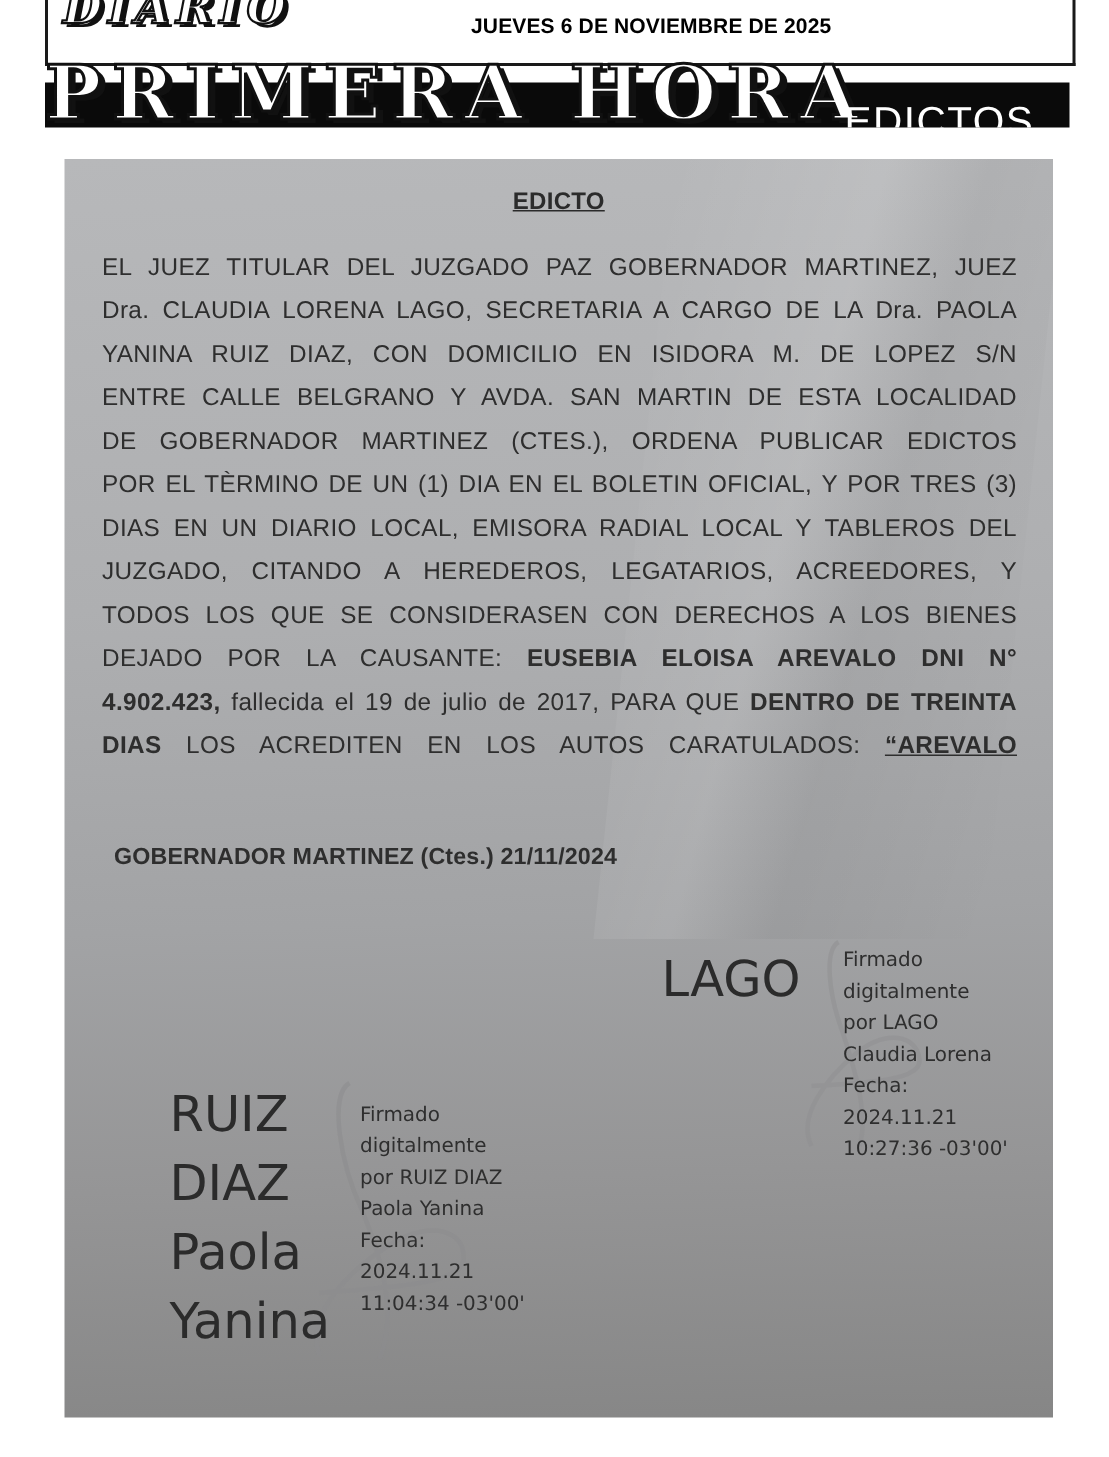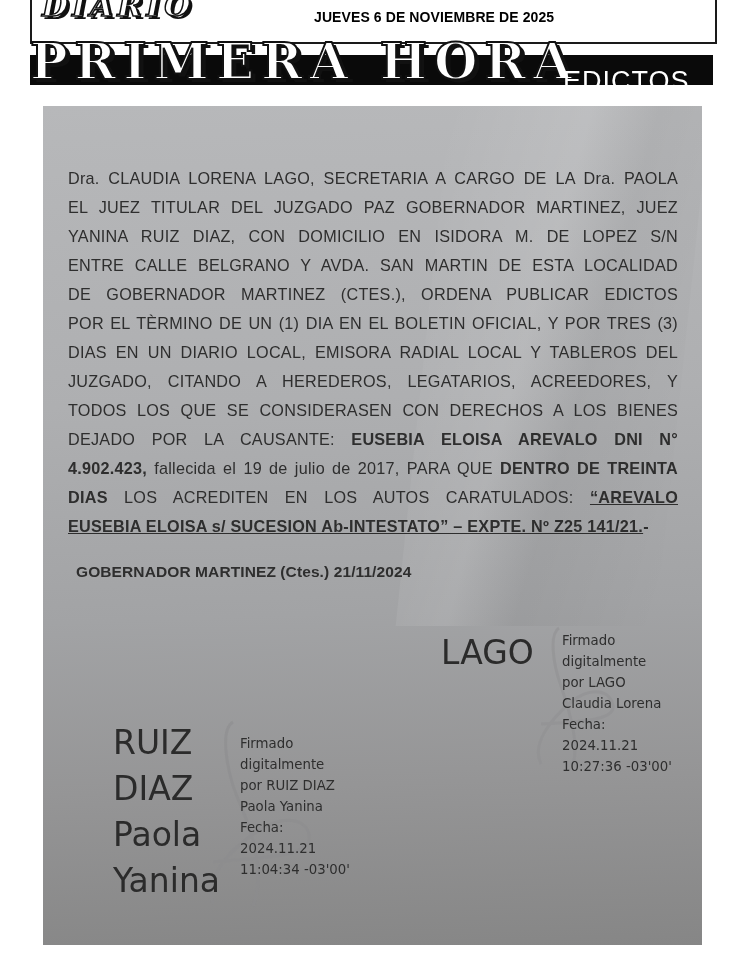--- a/index.html
+++ b/index.html
@@ -49,35 +49,35 @@
 <header class="masthead">
   <div class="mast-box"></div>
   <div class="mast-band"></div>
   <div class="diario">DIARIO</div>
   <div class="primera">PRIMERA HORA</div>
   <div class="mast-date">JUEVES 6 DE NOVIEMBRE DE 2025</div>
   <div class="mast-section">EDICTOS</div>
 </header>
 
 <main class="doc">
+  <div class="doc-title">EDICTO</div>
 
   <div class="doc-body">
+    <span class="line">EL JUEZ TITULAR DEL JUZGADO PAZ GOBERNADOR MARTINEZ, JUEZ</span>
     <span class="line">Dra. CLAUDIA LORENA LAGO, SECRETARIA A CARGO DE LA Dra. PAOLA</span>
-    <span class="line">EL JUEZ TITULAR DEL JUZGADO PAZ GOBERNADOR MARTINEZ, JUEZ</span>
     <span class="line">YANINA RUIZ DIAZ, CON DOMICILIO EN ISIDORA M. DE LOPEZ S/N</span>
     <span class="line">ENTRE CALLE BELGRANO Y AVDA. SAN MARTIN DE ESTA LOCALIDAD</span>
     <span class="line">DE GOBERNADOR MARTINEZ (CTES.), ORDENA PUBLICAR EDICTOS</span>
     <span class="line">POR EL TÈRMINO DE UN (1) DIA EN EL BOLETIN OFICIAL, Y POR TRES (3)</span>
     <span class="line">DIAS EN UN DIARIO LOCAL, EMISORA RADIAL LOCAL Y TABLEROS DEL</span>
     <span class="line">JUZGADO, CITANDO A HEREDEROS, LEGATARIOS, ACREEDORES,  Y</span>
     <span class="line">TODOS LOS QUE SE CONSIDERASEN CON DERECHOS A LOS BIENES</span>
     <span class="line"><span>DEJADO POR LA CAUSANTE: </span><span class="b">EUSEBIA ELOISA AREVALO DNI N°</span></span>
     <span class="line"><span class="b">4.902.423,</span><span> fallecida el 19 de julio de 2017, PARA QUE </span><span class="b">DENTRO DE TREINTA</span></span>
     <span class="line"><span class="b">DIAS</span><span> LOS ACREDITEN EN LOS AUTOS CARATULADOS: </span><span class="b u">“AREVALO</span></span>
-    <span class="line last"><span class="b u">EUSEBIA ELOISA s/ SUCESION Ab-INTESTATO” – EXPTE. Nº Z25 141/21.</span><span class="b">-</span></span>
   </div>
 
   <div class="doc-place">GOBERNADOR MARTINEZ (Ctes.) 21/11/2024</div>
 
   <div class="sig sig-lago">
     <svg class="stamp" width="120" height="150" viewBox="0 0 120 150">
       <path d="M58 4 C48 10 52 40 60 62 C70 92 78 120 72 140 M40 140 C30 120 50 95 70 78 C90 62 110 66 112 82 C114 96 80 98 40 100" fill="none" stroke="#8f8f91" stroke-width="3" opacity="0.55"></path>
     </svg>
     <div class="name">
       <div>LAGO</div>

